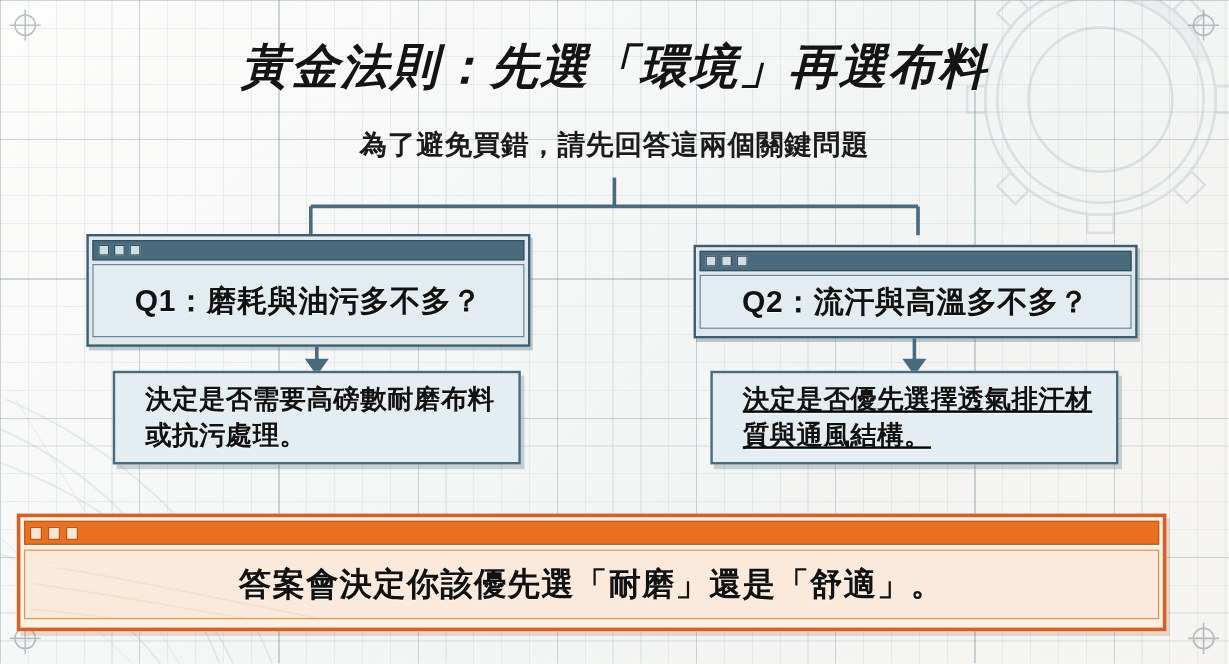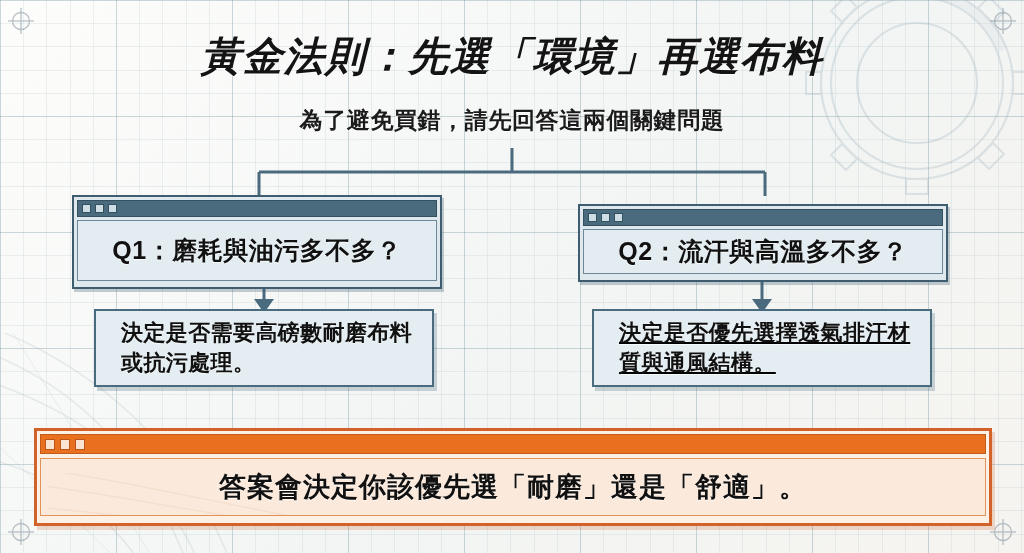--- a/index.html
+++ b/index.html
@@ -158,21 +158,21 @@
     line-height: 1.32;
     letter-spacing: .4px;
     text-shadow: 0 1px 0 rgba(255,255,255,.65);
   }
   #a1-box { left: 94px;  top: 309px; width: 340px; height: 78px; }
   #a2-box { left: 592px; top: 309px; width: 340px; height: 78px; text-decoration: underline; }
 
   
   #banner {
     position: absolute;
-    left: 34px;
+    left: 14px;
     top: 428px;
     width: 958px;
     height: 98px;
     z-index: 5;
     background: #fdf0e4;
     border: 3px solid #d2622a;
     box-shadow: 3px 4px 0 rgba(196,96,44,0.22);
     overflow: hidden;
   }
   #banner-bar {

